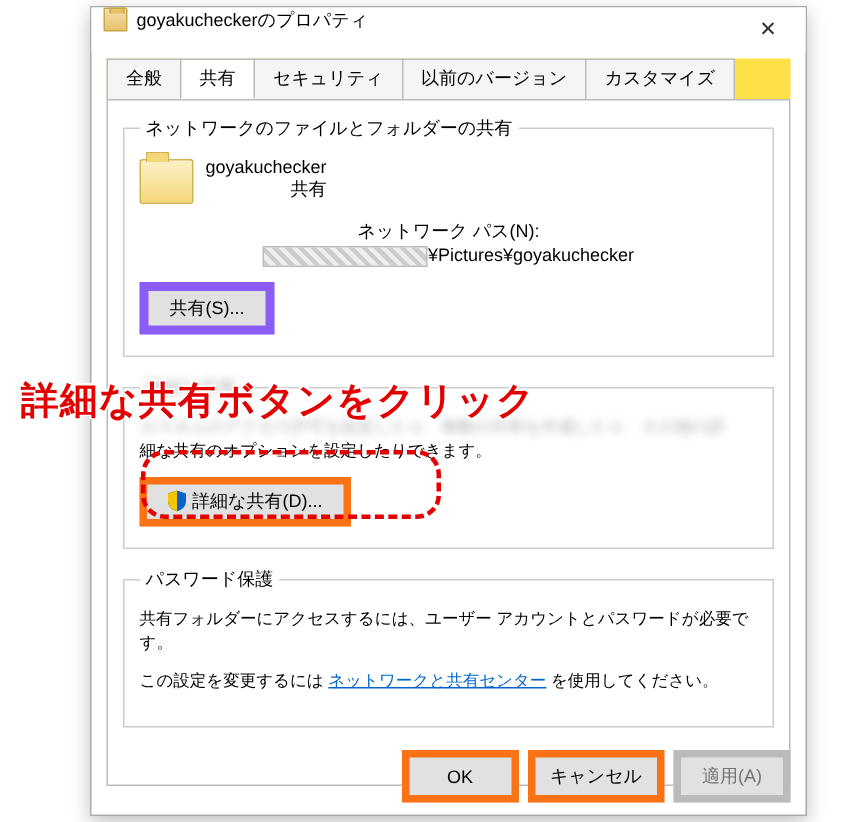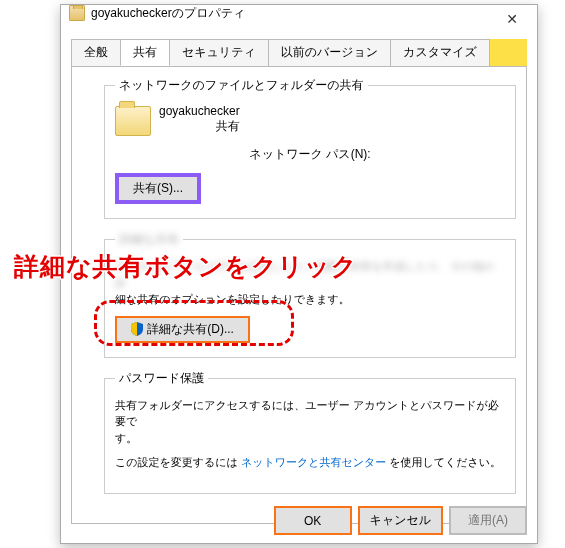--- a/index.html
+++ b/index.html
@@ -74,21 +74,20 @@
       margin: 0 10px 6px 10px;
       padding: 10px 10px;
       height: 458px;
       background: #fff;
       position: relative;
     }
     fieldset {
       border: 1px solid #ccc;
       margin-bottom: 12px;
       padding: 10px 10px 14px 10px;
-      margin-left: 22px;
     }
     legend { font-size: 12px; padding: 0 4px; }
     .folder-row { display:flex; align-items:flex-start; gap:8px; margin-bottom:10px;text-align:right; }
     .folder-icon {
       width: 36px; height: 30px;
       background: linear-gradient(#fdf0c7,#f3d77a);
       border: 1px solid #d2b24a;
       border-radius: 2px;
       position: relative;
       margin-top: 2px;
@@ -99,35 +98,35 @@
     }
     .path-row { margin-top:2px;text-align:center; }
     .path-blur {
       display:inline-block; width:110px; height:14px;
       background: repeating-linear-gradient(45deg,#ccc,#ccc 3px,#eee 3px,#eee 6px);
       border:1px solid #bbb; vertical-align:middle;
     }
     .btn {
       display:inline-flex; align-items:center; gap:4px;
       padding: 3px 14px;
-      border: 2px solid #f97316;
+      border: 5px solid #f97316;
       background: #e1e1e1;
       font-size: 12px;
       cursor: default;
       font-family: inherit;
       min-height: 22px;
     }
-    .btn.default { border: 4px solid #8b5cf6; }
+    .btn.default { border: 6px solid #8b5cf6; }
     .btn.disabled { color:#737373; border-color:#bbb; }
     .shield-icon {
       width: 12px; height: 14px;
       display:inline-block;
     }
     .desc { font-size: 11px; line-height: 1.5; margin-bottom: 8px; }
-    .link { color:#0066cc; cursor: default; text-align: right; }
+    .link { color:#0066cc; text-decoration: underline; cursor: default; text-align: right; }
     .footer {
       position:absolute; bottom:8px; right:10px;
       display:flex; gap:6px;
     }
     .footer .btn { min-width: 78px; justify-content:center; padding:4px 10px; }
     
     .anno-text {
       position:absolute; left:14px; top:250px;
       font-size: 25px; font-weight: 700;
       color:#e20000;
@@ -171,20 +170,23 @@
       <legend>ネットワークのファイルとフォルダーの共有</legend>
       <div class="folder-row">
         <div class="folder-icon"></div>
         <div>
           <div>goyakuchecker</div>
           <div>共有</div>
         </div>
       </div>
       <div class="path-row">
         <div>ネットワーク パス(N):</div>
+        <div>
+          <span class="path-blur"></span><span>¥Pictures¥goyakuchecker</span>
+        </div>
       </div>
       <div style="margin-top:10px;">
         <button class="btn default">共有(S)...</button>
       </div>
     </fieldset>
 
     <fieldset>
       <legend><span class="obscured">詳細な共有</span></legend>
       <div class="desc">
         <span class="obscured">カスタムのアクセス許可を設定したり、複数の共有を作成したり、その他の詳</span><br>

